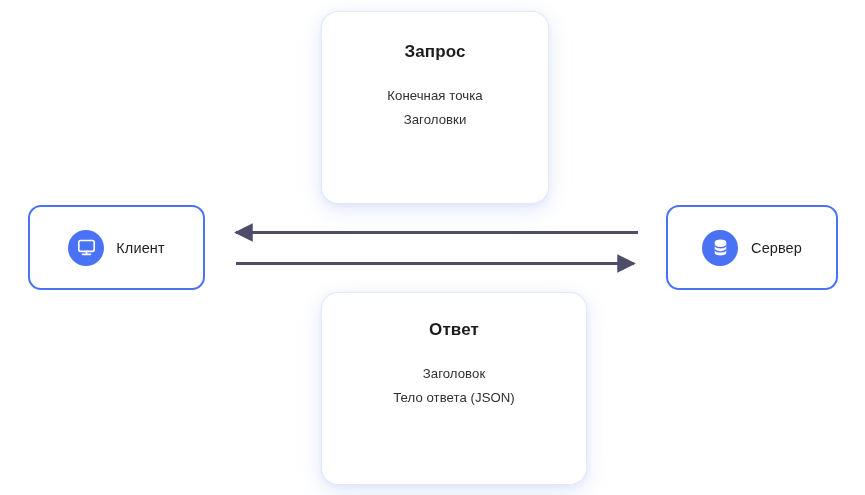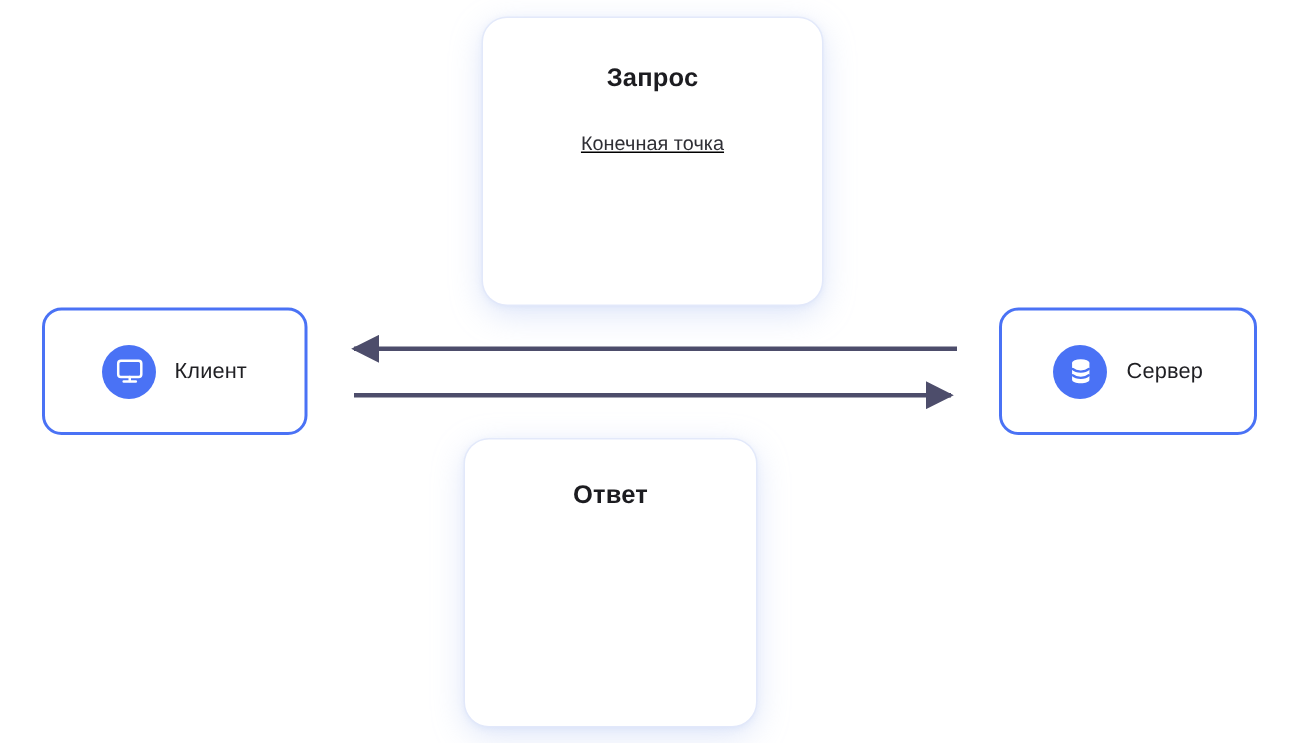--- a/index.html
+++ b/index.html
@@ -76,38 +76,37 @@
     text-align: center;
   }
   #card-request {
     left: 322px;
     top: 12px;
     width: 226px;
     height: 191px;
     padding-top: 30px;
   }
   #card-response {
-    left: 310px;
+    left: 322px;
     top: 293px;
-    width: 194px;
+    width: 264px;
     height: 191px;
     padding-top: 27px;
   }
   .card-title {
     font-size: 17px;
     font-weight: bold;
     color: #1c1c20;
     letter-spacing: .1px;
     margin-bottom: 22px;
   }
   .card-list {
     list-style: none;
     margin: 0;
     padding: 0;
-    text-decoration: underline;
   }
   .card-list li {
     font-size: 13.2px;
     color: #2f2f35;
     line-height: 23.5px;
     letter-spacing: .05px;
   }
 
   
   #arrows {
@@ -160,22 +159,25 @@
         </g>
       </svg>
     </span>
     <span class="node-label">Сервер</span>
   </div>
 
   <div id="card-request" class="card">
     <div class="card-title">Запрос</div>
     <ul class="card-list">
       <li>Конечная точка</li>
+      <li>Заголовки</li>
     </ul>
   </div>
 
   <div id="card-response" class="card">
     <div class="card-title">Ответ</div>
     <ul class="card-list">
+      <li>Заголовок</li>
+      <li>Тело ответа (JSON)</li>
     </ul>
   </div>
 
 </div>
 
 </body></html>

